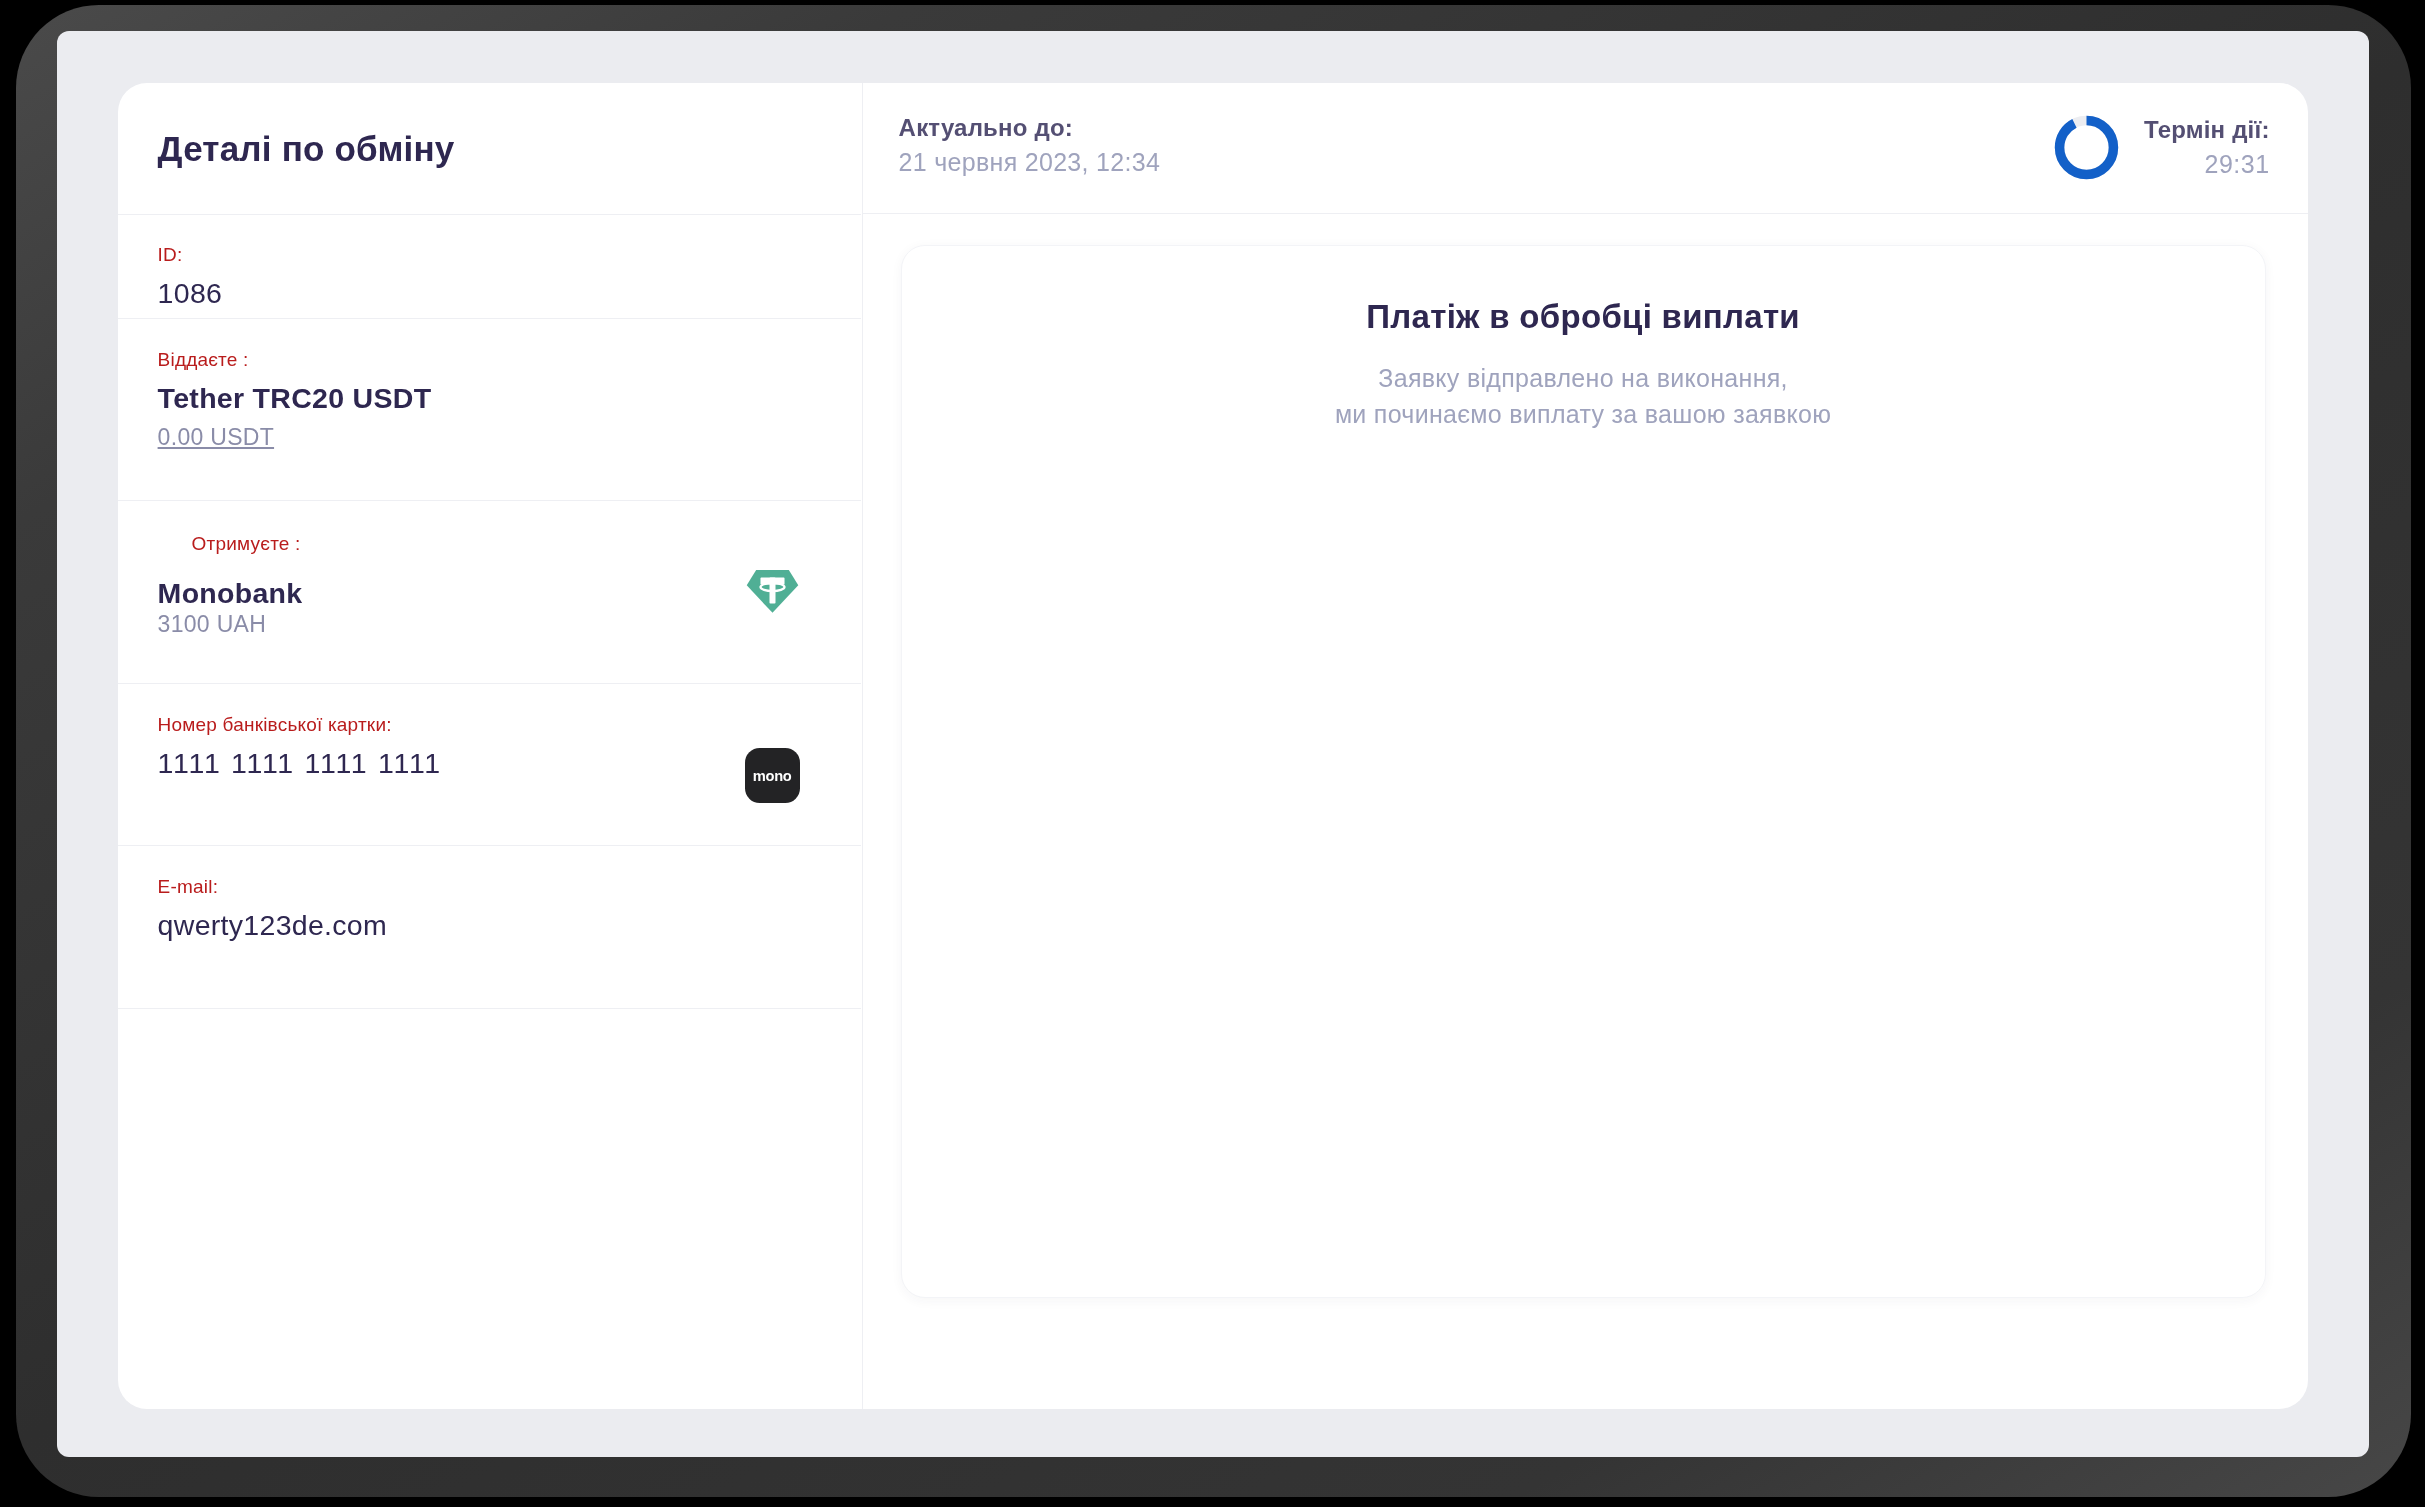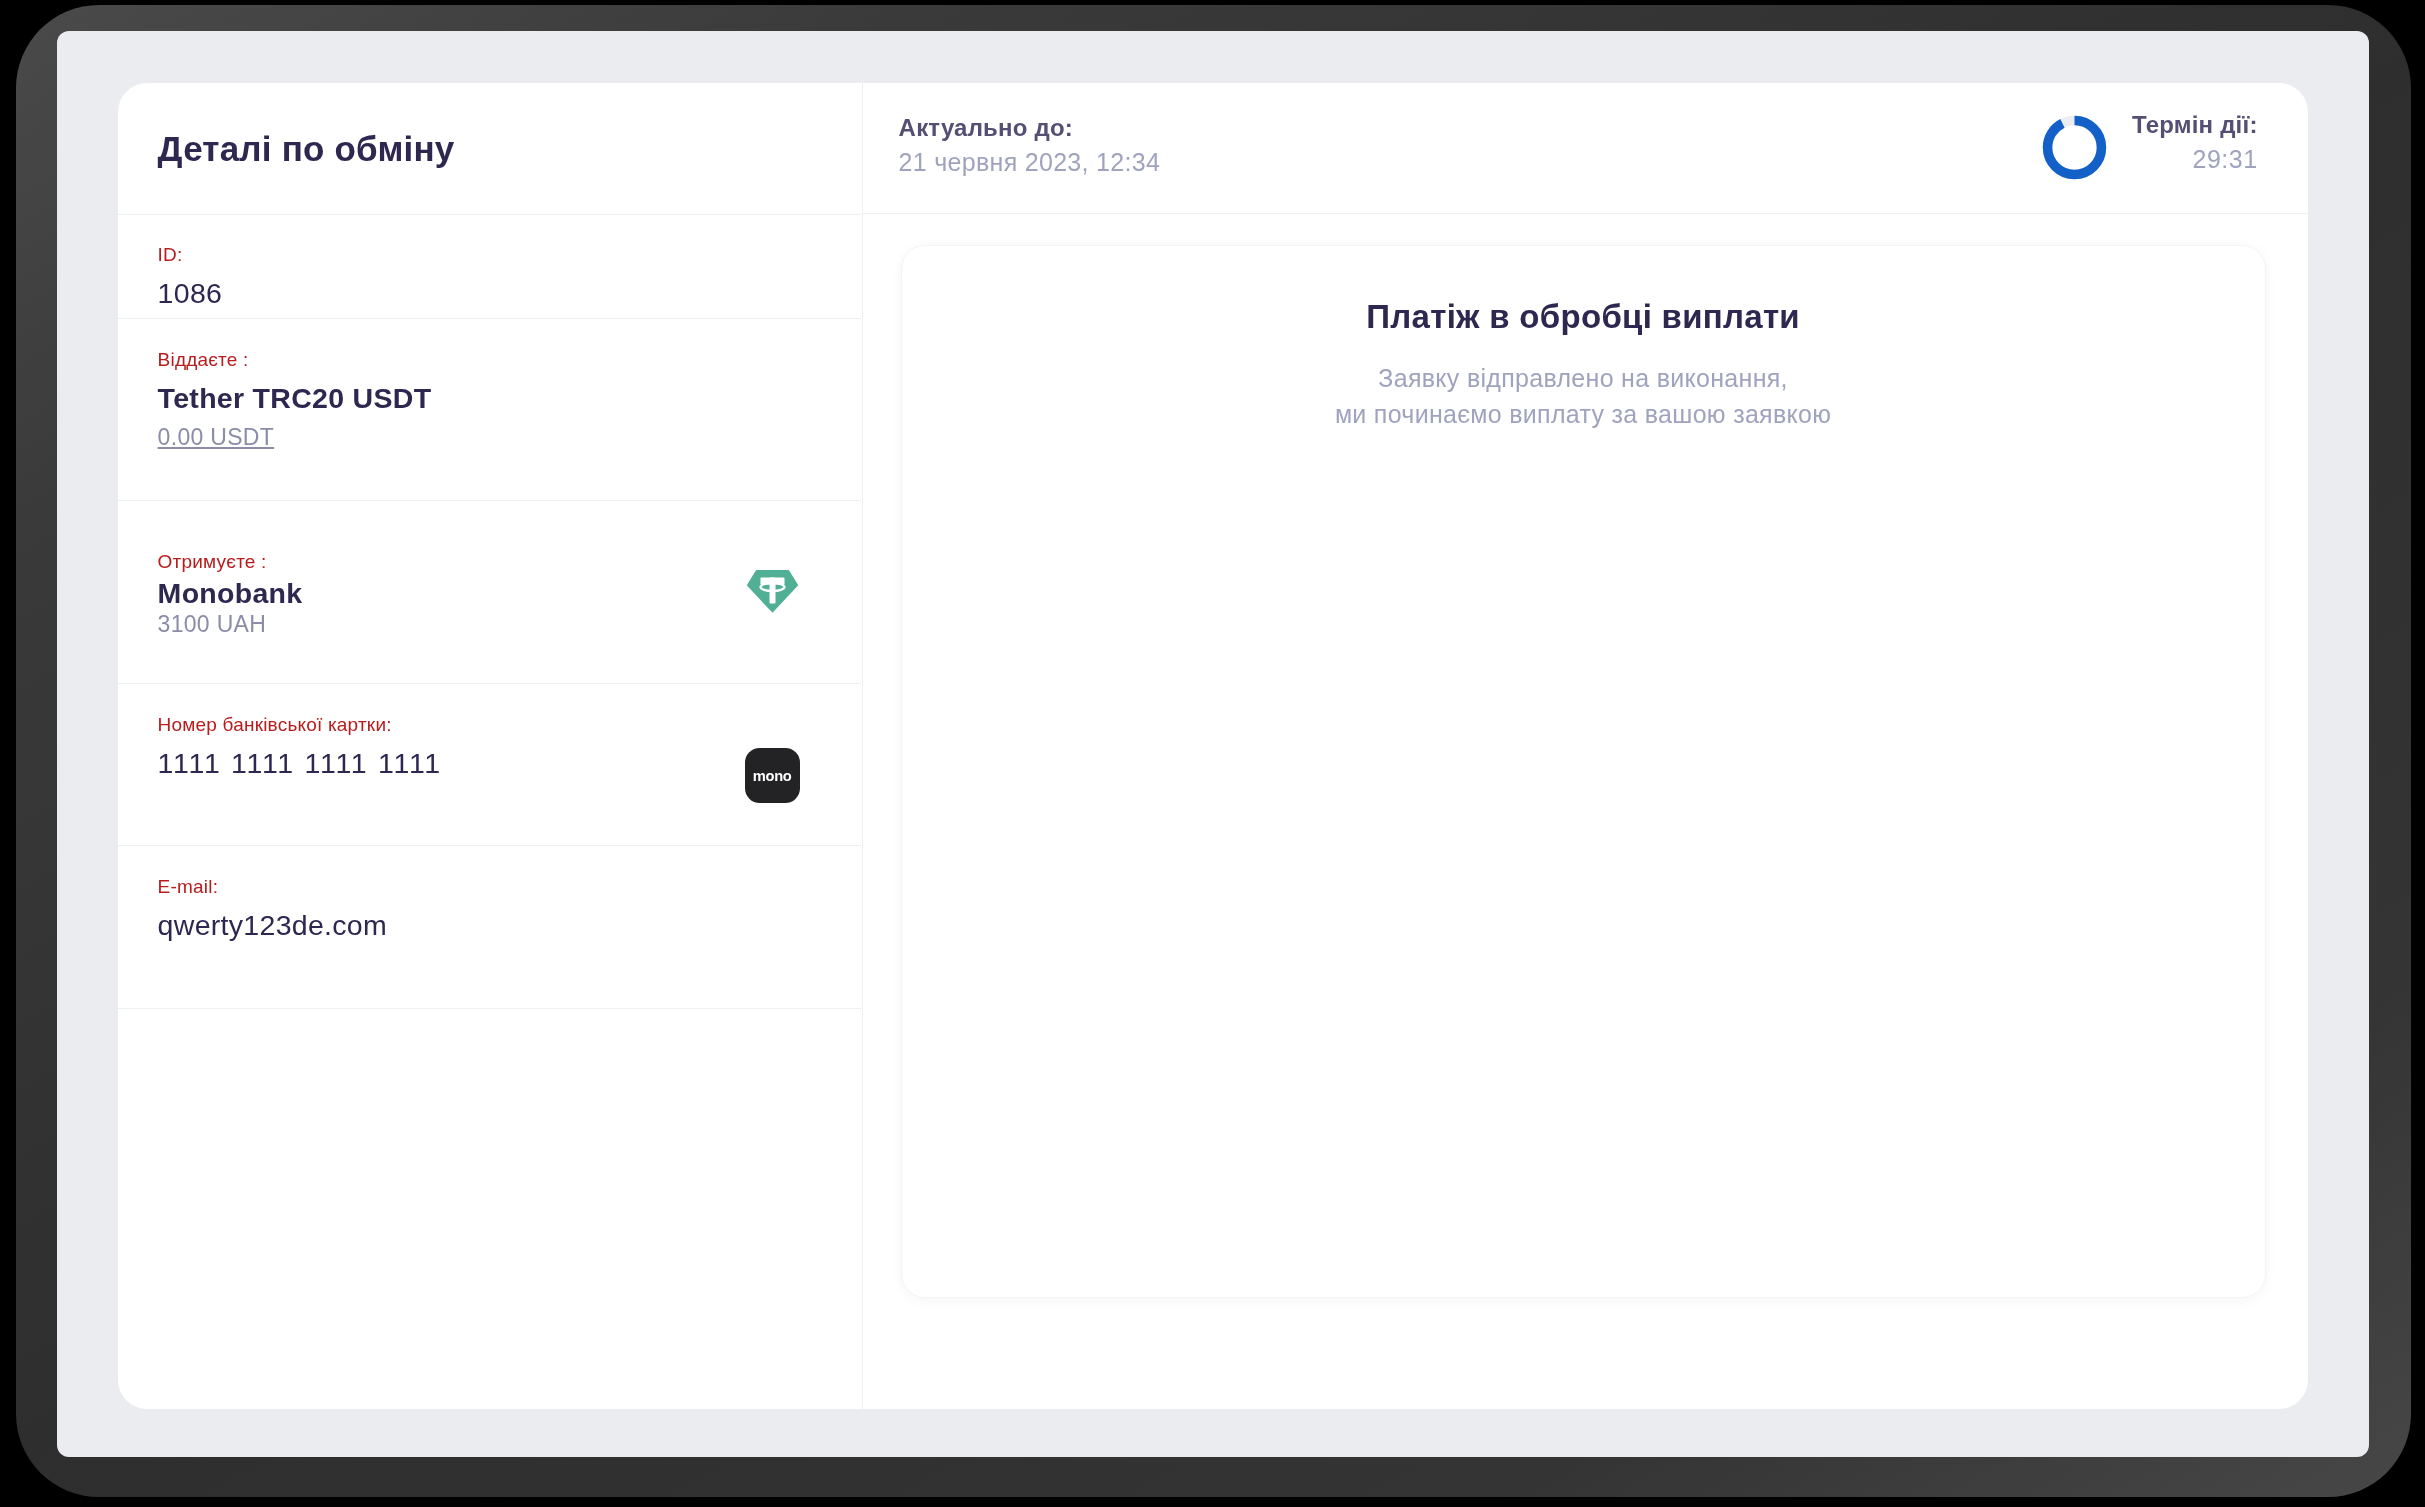--- a/index.html
+++ b/index.html
@@ -104,21 +104,21 @@
   #row-get      { top: 417px; height: 183px; }
   #row-card     { top: 600px; height: 162px; }
   #row-email    { top: 762px; height: 162px; }
   #row-bottom   { top: 925px; height: 401px; }
 
   #lbl-id     { top: 161px; }
   #val-id     { top: 194px; }
   #lbl-give   { top: 266px; }
   #val-give   { top: 299px; }
   #sub-give   { top: 341px; text-decoration: underline; }
-  #lbl-get    { top: 468px; }
+  #lbl-get    { top: 450px; margin-left: 34px; }
   #val-get    { top: 494px; }
   #sub-get    { top: 528px; }
   #lbl-card   { top: 631px; }
   #val-card   { top: 664px; letter-spacing: 1.7px; }
   #lbl-email  { top: 793px; }
   #val-email  { top: 826px; }
 
   
   .asset-icon {
     position: absolute;
@@ -176,24 +176,24 @@
   #valid-until-value {
     font-size: 25px;
     color: #9fa3bd;
     letter-spacing: 0.3px;
     display: block;
     margin-top: 6px;
   }
 
   #expiry-block {
     position: absolute;
-    right: 50px;
+    right: 38px;
     top: 28px;
     display: flex;
-    align-items: flex-start;
+    align-items: center;
     gap: 21px;
   }
   #expiry-ring { width: 73px; height: 73px; display:block; }
   #expiry-text { text-align: right; }
   #expiry-label {
     font-size: 24px;
     font-weight: bold;
     color: #544f73;
     display: block;
     letter-spacing: 0.2px;

